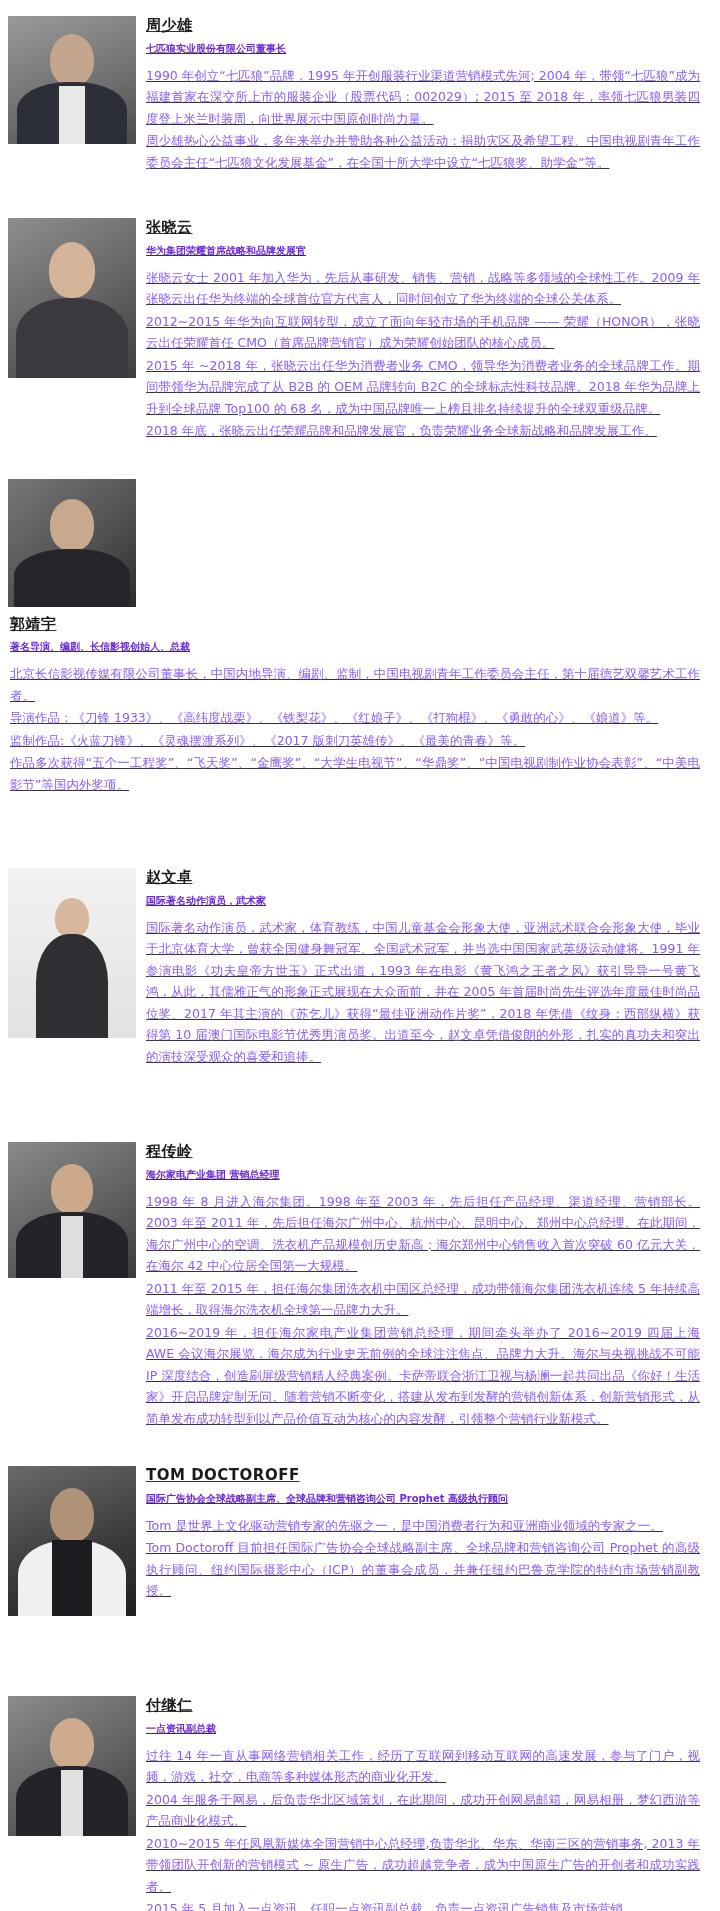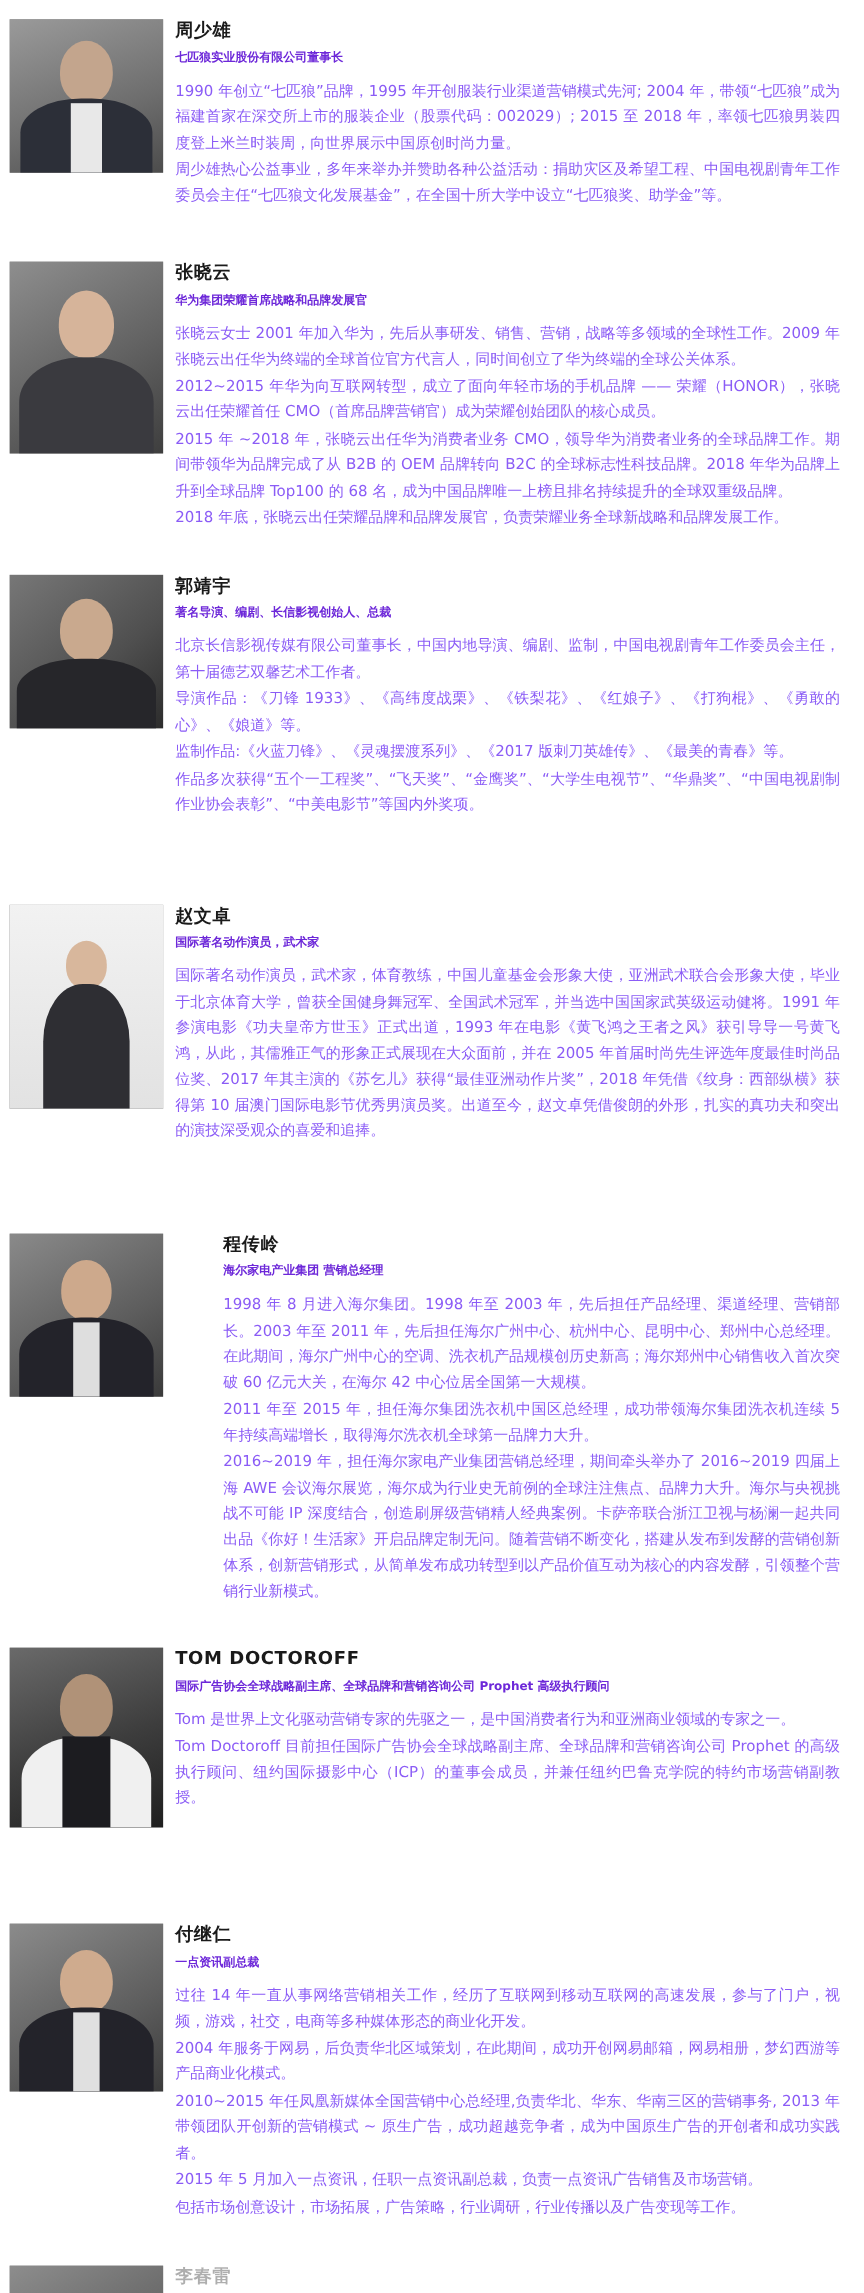--- a/index.html
+++ b/index.html
@@ -16,20 +16,21 @@
   .page {
     width: 720px;
     position: relative;
     padding: 0;
   }
   .person {
     display: flex;
     align-items: flex-start;
     padding: 0 16px 0 8px;
     margin-bottom: 34px;
+    text-decoration: underline;
   }
   .photo-col {
     width: 136px;
     flex: 0 0 136px;
     padding-top: 2px;
   }
   .photo {
     width: 128px;
     height: 128px;
     background: #8d8d8d;
@@ -125,21 +126,21 @@
       <div class="title">华为集团荣耀首席战略和品牌发展官</div>
       <div class="bio">
         <p>张晓云女士 2001 年加入华为，先后从事研发、销售、营销，战略等多领域的全球性工作。2009 年张晓云出任华为终端的全球首位官方代言人，同时间创立了华为终端的全球公关体系。</p>
         <p>2012~2015 年华为向互联网转型，成立了面向年轻市场的手机品牌 —— 荣耀（HONOR），张晓云出任荣耀首任 CMO（首席品牌营销官）成为荣耀创始团队的核心成员。</p>
         <p>2015 年 ~2018 年，张晓云出任华为消费者业务 CMO，领导华为消费者业务的全球品牌工作。期间带领华为品牌完成了从 B2B 的 OEM 品牌转向 B2C 的全球标志性科技品牌。2018 年华为品牌上升到全球品牌 Top100 的 68 名，成为中国品牌唯一上榜且排名持续提升的全球双重级品牌。</p>
         <p>2018 年底，张晓云出任荣耀品牌和品牌发展官，负责荣耀业务全球新战略和品牌发展工作。</p>
       </div>
     </div>
   </div>
 
-  <div class="person" style="margin-top:30px;">
+  <div class="person" style="margin-top:30px;flex-direction:column;">
     <div class="photo-col">
       <div class="photo">
         <div class="bg" style="background:linear-gradient(140deg,#777 0%,#4f4f4f 60%,#2c2c2c 100%);"></div>
         <div class="head" style="top:20px;width:44px;height:52px;background:#c9a98e;"></div>
         <div class="body" style="top:70px;width:116px;height:58px;background:#26262a;"></div>
       </div>
     </div>
     <div class="text-col">
       <div class="name">郭靖宇</div>
       <div class="title">著名导演、编剧、长信影视创始人、总裁</div>
@@ -162,21 +163,21 @@
     </div>
     <div class="text-col">
       <div class="name">赵文卓</div>
       <div class="title">国际著名动作演员，武术家</div>
       <div class="bio">
         <p>国际著名动作演员，武术家，体育教练，中国儿童基金会形象大使，亚洲武术联合会形象大使，毕业于北京体育大学，曾获全国健身舞冠军、全国武术冠军，并当选中国国家武英级运动健将。1991 年参演电影《功夫皇帝方世玉》正式出道，1993 年在电影《黄飞鸿之王者之风》获引导导一号黄飞鸿，从此，其儒雅正气的形象正式展现在大众面前，并在 2005 年首届时尚先生评选年度最佳时尚品位奖、2017 年其主演的《苏乞儿》获得“最佳亚洲动作片奖”，2018 年凭借《纹身：西部纵横》获得第 10 届澳门国际电影节优秀男演员奖。出道至今，赵文卓凭借俊朗的外形，扎实的真功夫和突出的演技深受观众的喜爱和追捧。</p>
       </div>
     </div>
   </div>
 
-  <div class="person" style="margin-top:72px;gap:40px;">
+  <div class="person" style="margin-top:72px;">
     <div class="photo-col">
       <div class="photo" style="height:136px;">
         <div class="bg" style="background:linear-gradient(150deg,#8a8a8a 0%,#5d5d5d 60%,#3a3a3a 100%);"></div>
         <div class="head" style="top:22px;width:42px;height:50px;background:#cda98c;"></div>
         <div class="body" style="top:70px;width:112px;height:66px;background:#23232a;"></div>
         <div class="body" style="top:74px;width:22px;height:62px;background:#dedede;border-radius:0;"></div>
       </div>
     </div>
     <div class="text-col">
       <div class="name">程传岭</div>

